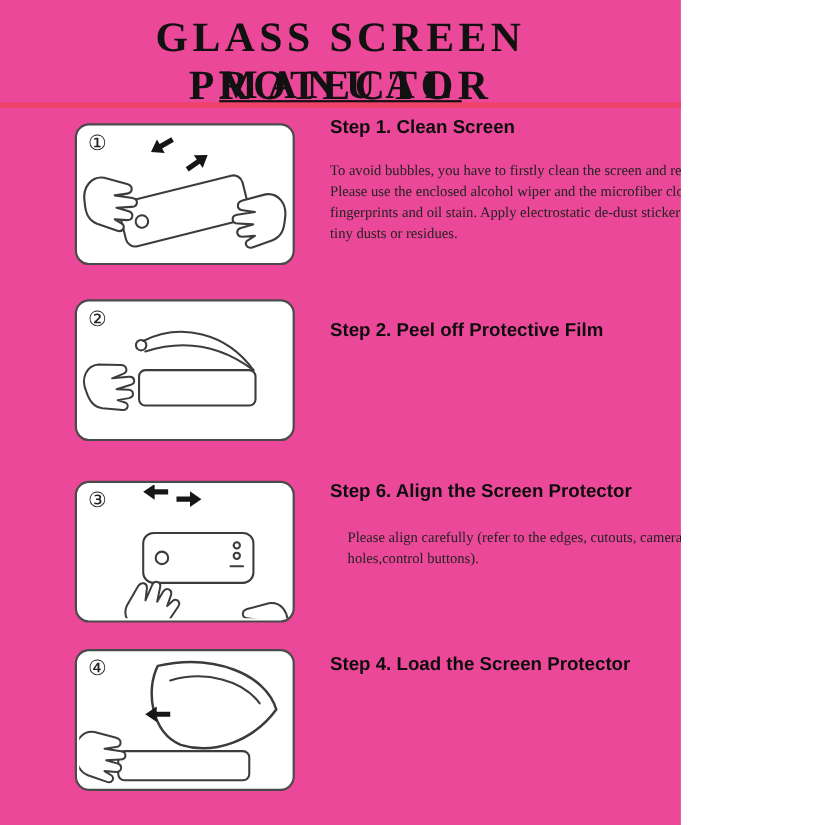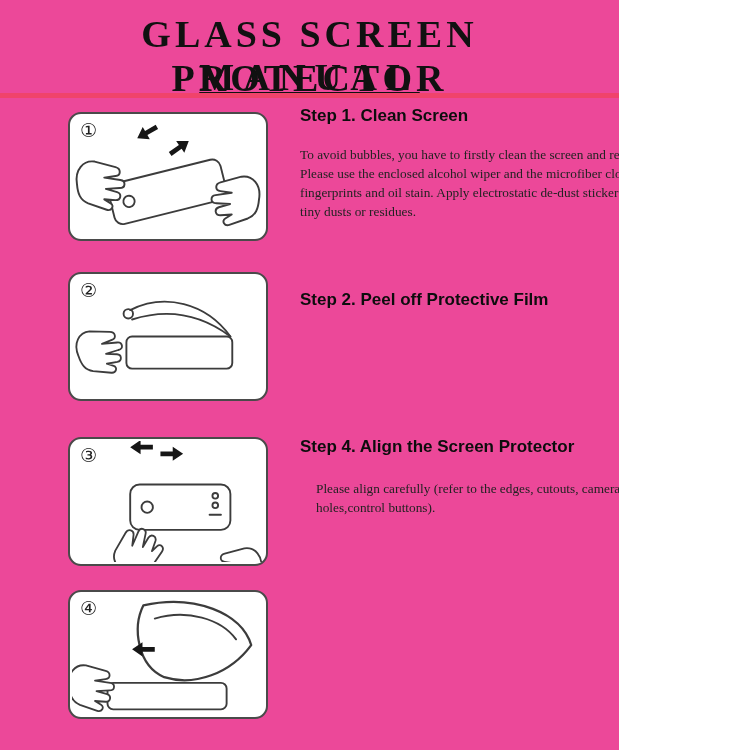--- a/index.html
+++ b/index.html
@@ -74,27 +74,28 @@
       <rect x="60" y="46" width="106" height="48" rx="10" class="ln"></rect>
       <circle cx="150" cy="58" r="3" class="ln"></circle>
       <circle cx="150" cy="68" r="3" class="ln"></circle>
       <path class="ln" d="M144 78 h12"></path>
       <circle cx="78" cy="70" r="6" class="ln"></circle>
       <use href="#hand-shape" class="hand" transform="translate(30,132) rotate(-75) scale(0.8)"></use>
       <use href="#hand-shape" class="hand" transform="translate(200,104) scale(-0.8,0.8)"></use>
     </svg>
     <span class="step-num">③</span>
   </div>
-  <div class="step-heading" style="top:437px;">Step 4. Align the Screen Protector</div>
+  <div class="step-heading" style="top:437px;">Step 6. Align the Screen Protector</div>
   <div class="step-body" style="top:479px;margin-left:16px;">Please align carefully (refer to the edges, cutouts, camera holes, speaker holes,control buttons).</div>
 
   <div class="step-box" style="top:590px;">
     <svg class="illus" viewBox="0 0 200 128">
       <path class="hand" d="M74 12 C128 0 178 20 188 54 C166 84 128 98 96 88 C68 76 62 36 74 12 Z"></path>
       <path class="ln" d="M86 26 C120 16 156 26 172 48"></path>
       <rect x="36" y="94" width="126" height="28" rx="6" class="ln"></rect>
       <use href="#arrow-shape" class="arrowfill" transform="translate(86,66) rotate(180)"></use>
       <use href="#hand-shape" class="hand" transform="translate(-6,66) scale(0.8)"></use>
     </svg>
     <span class="step-num">④</span>
   </div>
+  <div class="step-heading" style="top:594px;">Step 4. Load the Screen Protector</div>
 
 </div>
 
 </body></html>

